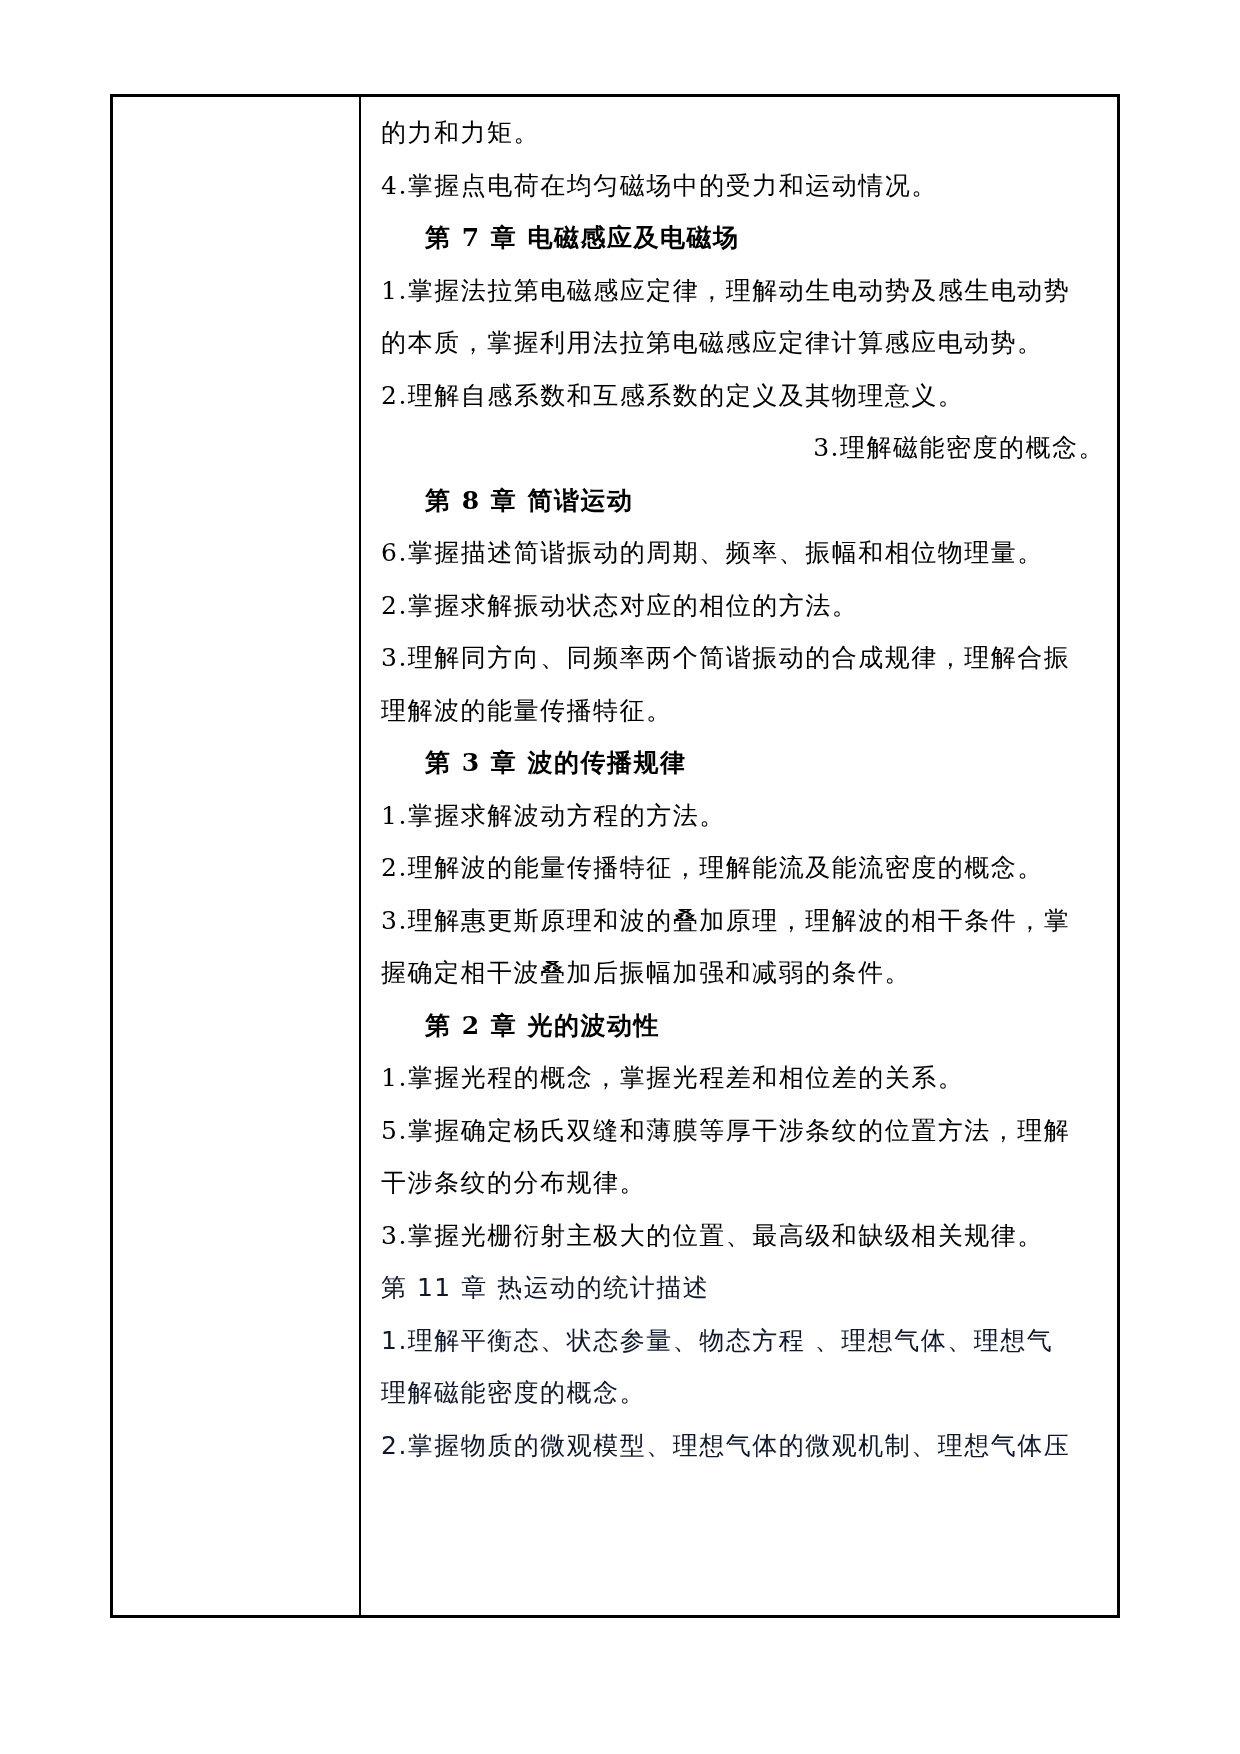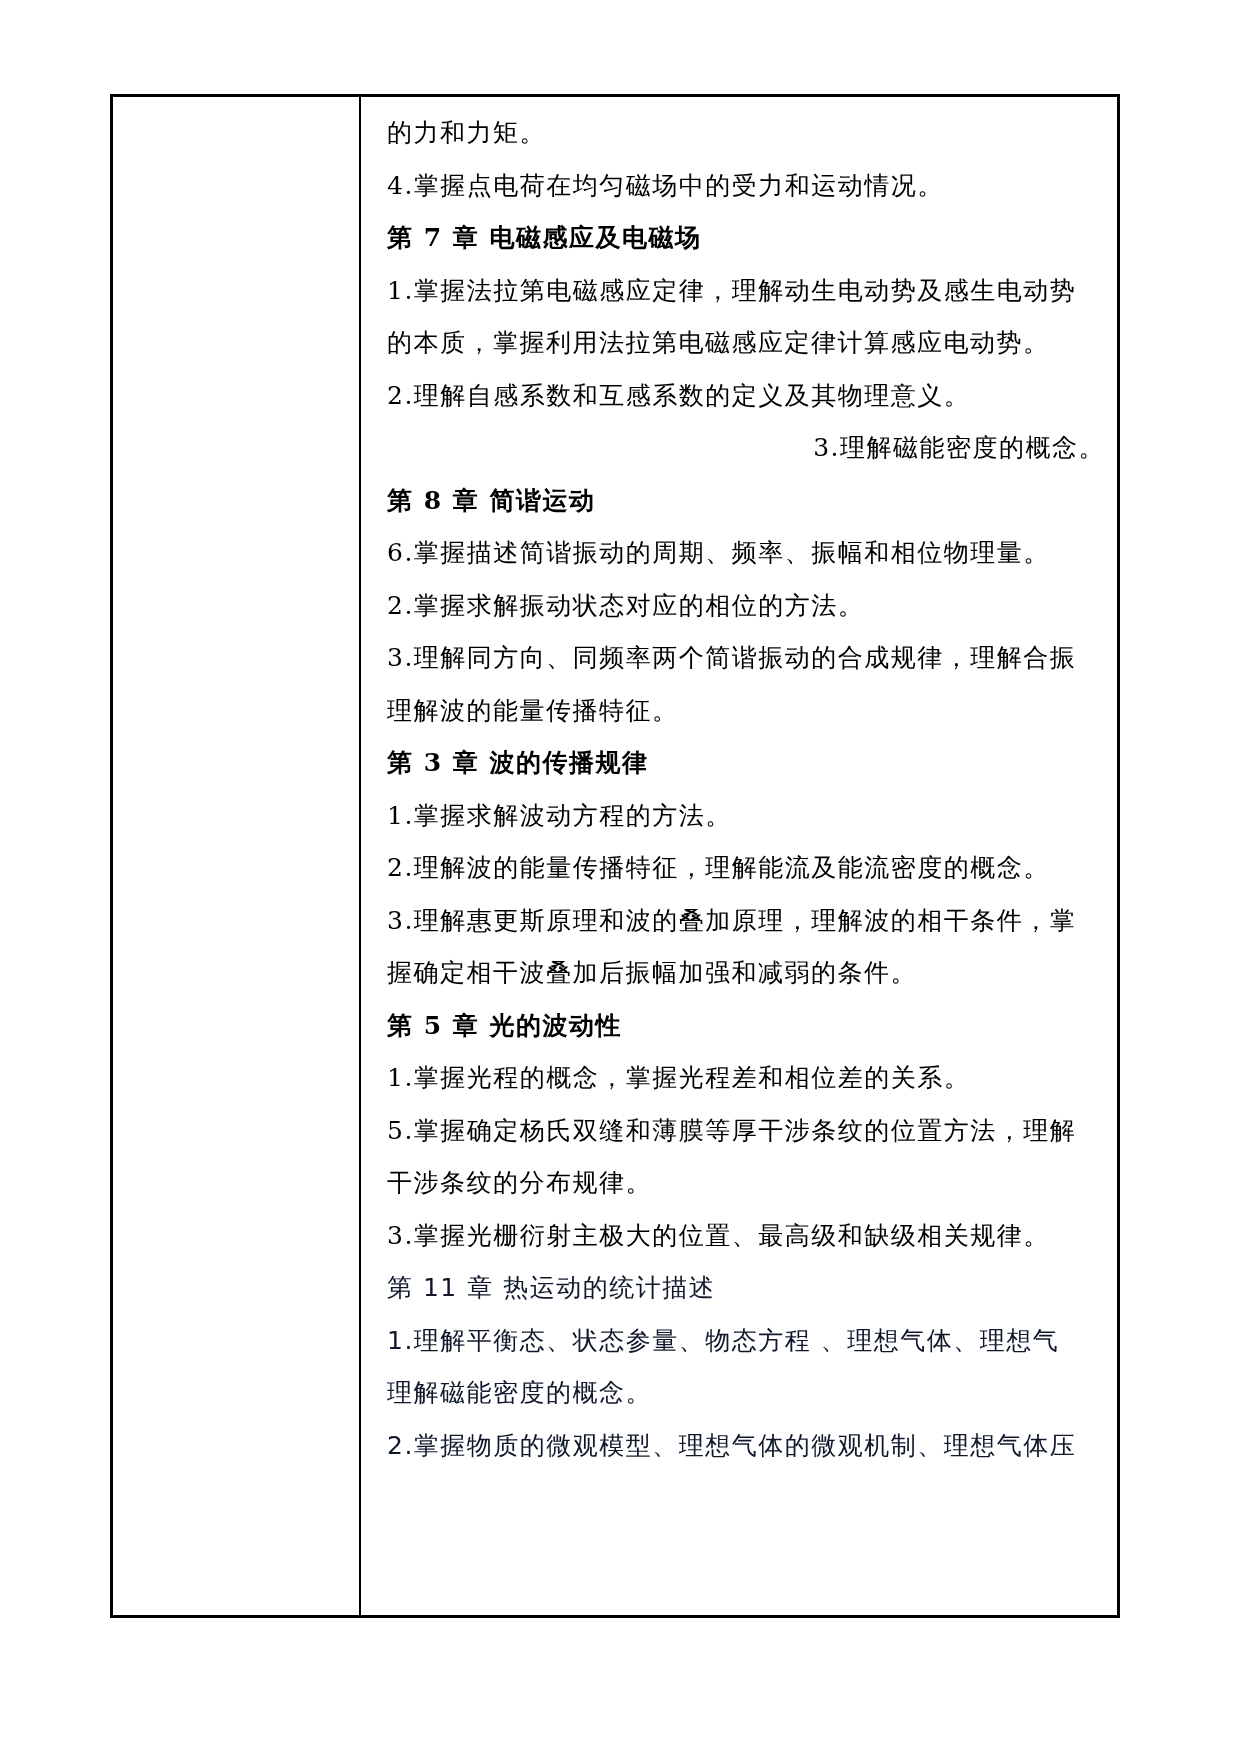--- a/index.html
+++ b/index.html
@@ -33,34 +33,35 @@
     display: flex;
   }
   .col-left {
     width: 248px;
     border-right: 2px solid #000000;
     box-sizing: border-box;
     flex: 0 0 auto;
   }
   .col-right {
     flex: 1 1 auto;
-    padding: 10px 12px 0 26px;
+    padding: 10px 12px 0 20px;
     box-sizing: border-box;
     overflow: hidden;
   }
   .line {
     height: 52.5px;
     line-height: 52.5px;
     font-size: 25px;
     white-space: nowrap;
     letter-spacing: 1.5px;
     overflow: hidden;
   }
   .line.heading {
     font-weight: bold;
+    margin-left: 44px;
   }
   .line.indent {
     padding-left: 4px;
     text-align: right;
   }
   .line.light {
     color: #0f172a;
     font-family: "DejaVu Sans", "Liberation Sans", sans-serif;
     font-weight: normal;
   }
@@ -82,21 +83,21 @@
       <div class="line heading">第 8 章  简谐运动</div>
       <div class="line">6.掌握描述简谐振动的周期、频率、振幅和相位物理量。</div>
       <div class="line">2.掌握求解振动状态对应的相位的方法。</div>
       <div class="line">3.理解同方向、同频率两个简谐振动的合成规律，理解合振</div>
       <div class="line">理解波的能量传播特征。</div>
       <div class="line heading">第 3 章  波的传播规律</div>
       <div class="line">1.掌握求解波动方程的方法。</div>
       <div class="line">2.理解波的能量传播特征，理解能流及能流密度的概念。</div>
       <div class="line">3.理解惠更斯原理和波的叠加原理，理解波的相干条件，掌</div>
       <div class="line">握确定相干波叠加后振幅加强和减弱的条件。</div>
-      <div class="line heading">第 5 章  光的波动性</div>
+      <div class="line heading">第 2 章  光的波动性</div>
       <div class="line">1.掌握光程的概念，掌握光程差和相位差的关系。</div>
       <div class="line">5.掌握确定杨氏双缝和薄膜等厚干涉条纹的位置方法，理解</div>
       <div class="line">干涉条纹的分布规律。</div>
       <div class="line">3.掌握光栅衍射主极大的位置、最高级和缺级相关规律。</div>
       <div class="line light">第 11 章  热运动的统计描述</div>
       <div class="line light">1.理解平衡态、状态参量、物态方程 、理想气体、理想气</div>
       <div class="line light">理解磁能密度的概念。</div>
       <div class="line light">2.掌握物质的微观模型、理想气体的微观机制、理想气体压</div>
     </div>
   </div>

